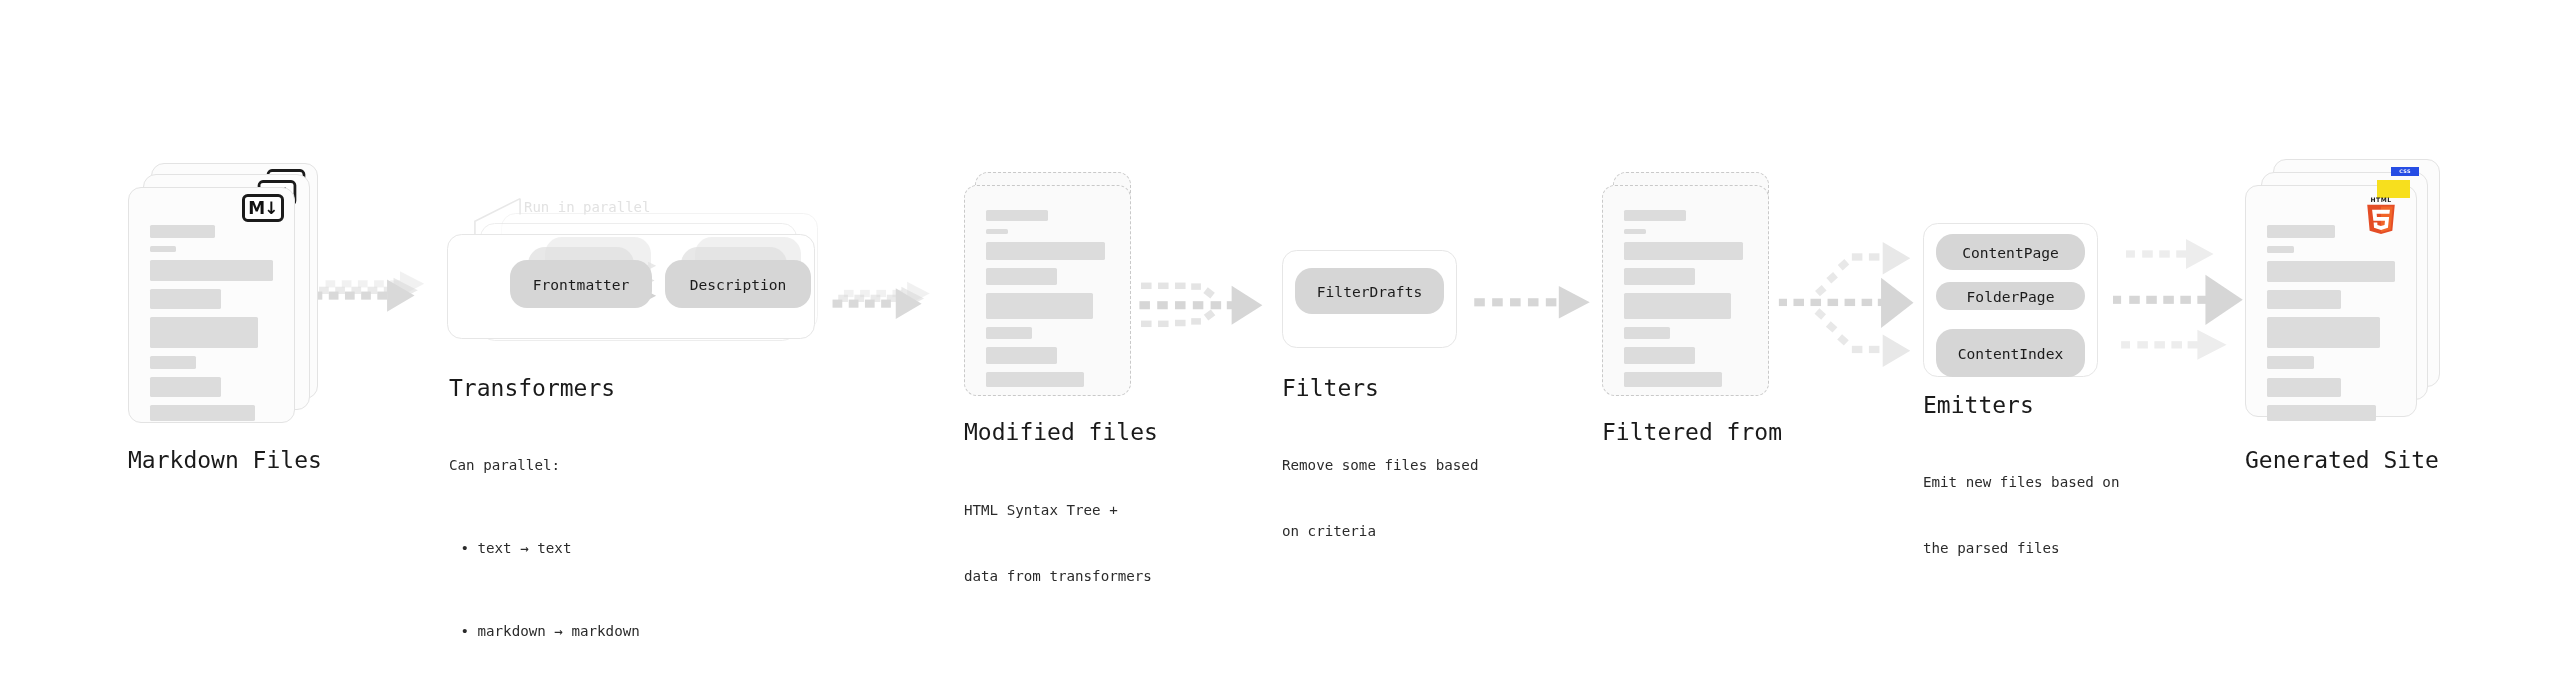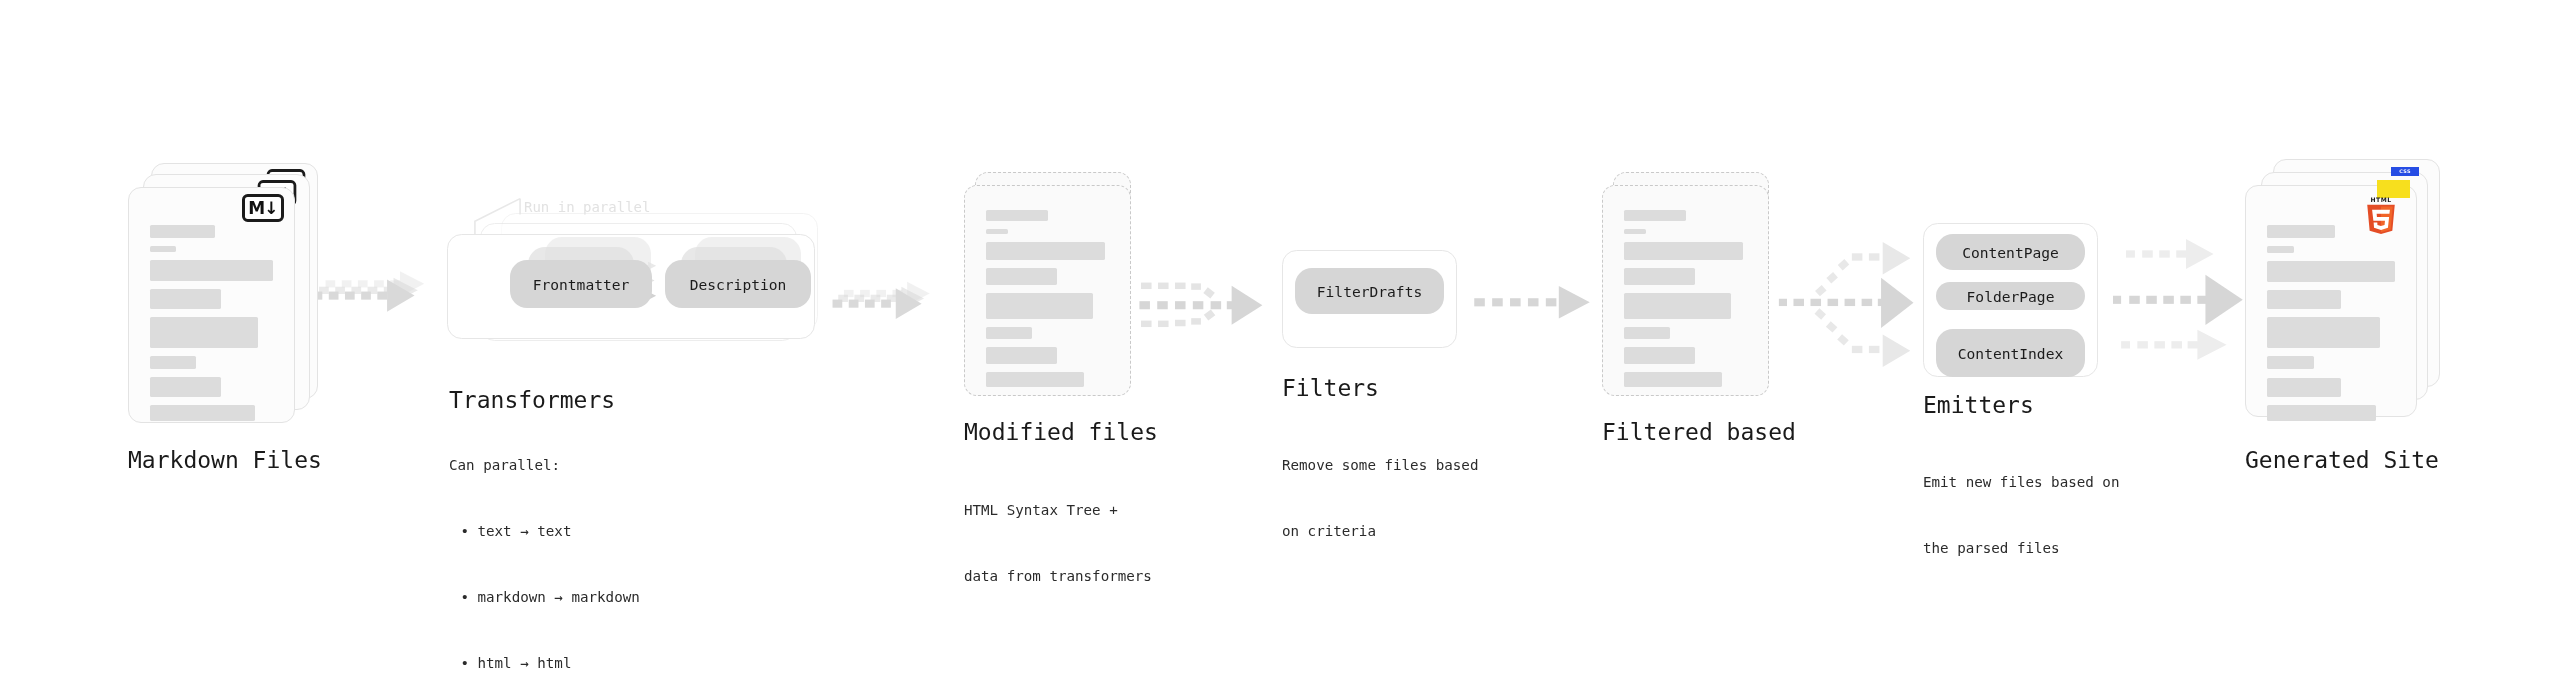--- a/index.html
+++ b/index.html
@@ -99,21 +99,21 @@
   }
   .subtitle {
     position: absolute;
     font-family: "DejaVu Sans Mono", "Liberation Mono", monospace;
     font-size: 14.2px;
     color: #2b2b2b;
     line-height: 1.55;
     white-space: pre;
   }
   .sub-line { display: block; }
-  .bullet-line { display: block; padding-left: 11.4px; }
+  .bullet-line { display: block; padding-left: 11.4px; margin-top: 17px; }
 
   
   .group-box {
     position: absolute;
     border: 1.6px solid #e6e6e6;
     border-radius: 14.6px;
     background: #ffffff;
     box-sizing: border-box;
   }
   .group-box.g-back  { opacity: 0.45; z-index: 1; }
@@ -229,21 +229,21 @@
         <line x1="2" y1="31" x2="40" y2="31"></line>
           <polygon points="40,26 50,31 40,36" fill="#e0e0e0" stroke="none"></polygon>
       </g>
       <g stroke="#d2d2d2" stroke-width="2" fill="none">
         <line x1="-2" y1="50" x2="40" y2="50"></line>
           <polygon points="40,44 52,50 40,56" fill="#d2d2d2" stroke="none"></polygon>
       </g>
     </svg>
   </div>
 
-  <div class="title" style="left:449px; top:375px;margin-top:12px;">Transformers</div>
+  <div class="title" style="left:449px; top:375px;">Transformers</div>
   <div class="subtitle" style="left:449px; top:410px;">
     <span class="sub-line">Can parallel:</span>
     <span class="bullet-line">• text → text</span>
     <span class="bullet-line">• markdown → markdown</span>
     <span class="bullet-line">• html → html</span>
   </div>
 
   <svg class="arrow-svg" style="left:829px; top:268px;" width="114" height="81" viewBox="0 0 140 100">
     <g fill="#d9d9d9">
       <g opacity="0.35" transform="translate(14,-12)">
@@ -344,21 +344,21 @@
         <div class="bar" style="width:18%;  height:4.9px;"></div>
         <div class="bar" style="width:97%;  height:18px;"></div>
         <div class="bar" style="width:58%;  height:17px;"></div>
         <div class="bar" style="width:87%;  height:26px;"></div>
         <div class="bar" style="width:37%;  height:11.4px;"></div>
         <div class="bar" style="width:58%;  height:17px;"></div>
         <div class="bar" style="width:80%;  height:14.6px;"></div>
       </div>
     </div>
   </div>
-  <div class="title" style="left:1602px; top:419px;">Filtered based</div>
+  <div class="title" style="left:1602px; top:419px;">Filtered from</div>
 
   <svg class="arrow-svg" style="left:1774px; top:237px;" width="146" height="130" viewBox="0 0 180 160">
     <g fill="#d6d6d6">
       <rect x="6" y="76" width="10" height="9"></rect>
         <rect x="24" y="76" width="13" height="9"></rect>
       <rect x="45" y="76" width="13" height="9"></rect>
         <rect x="66" y="76" width="13" height="9"></rect>
       <rect x="87" y="76" width="13" height="9"></rect>
         <rect x="108" y="76" width="13" height="9"></rect>
       <rect x="128" y="76" width="10" height="9"></rect>

